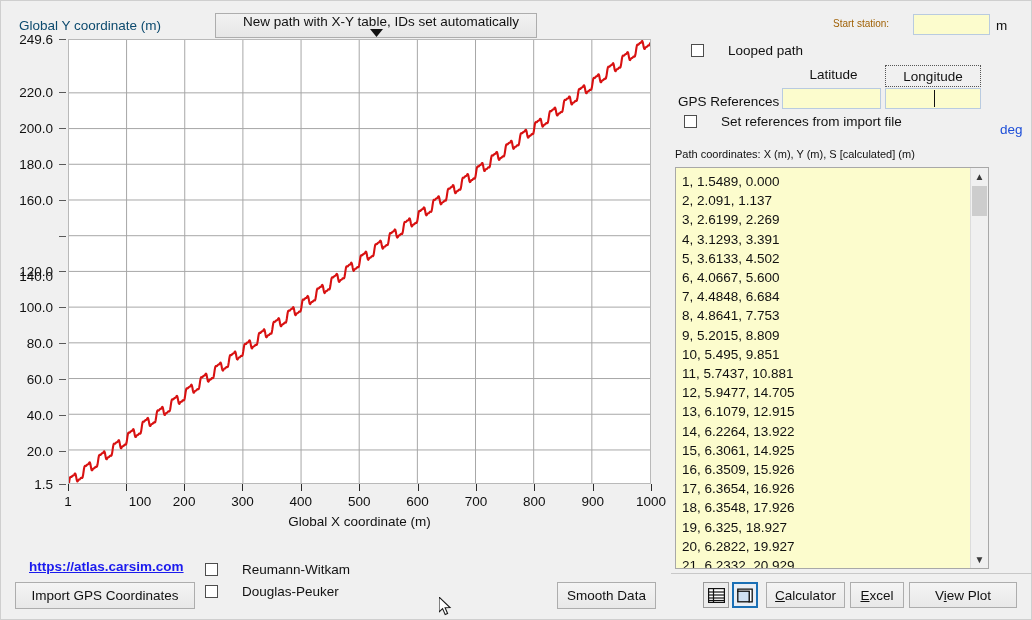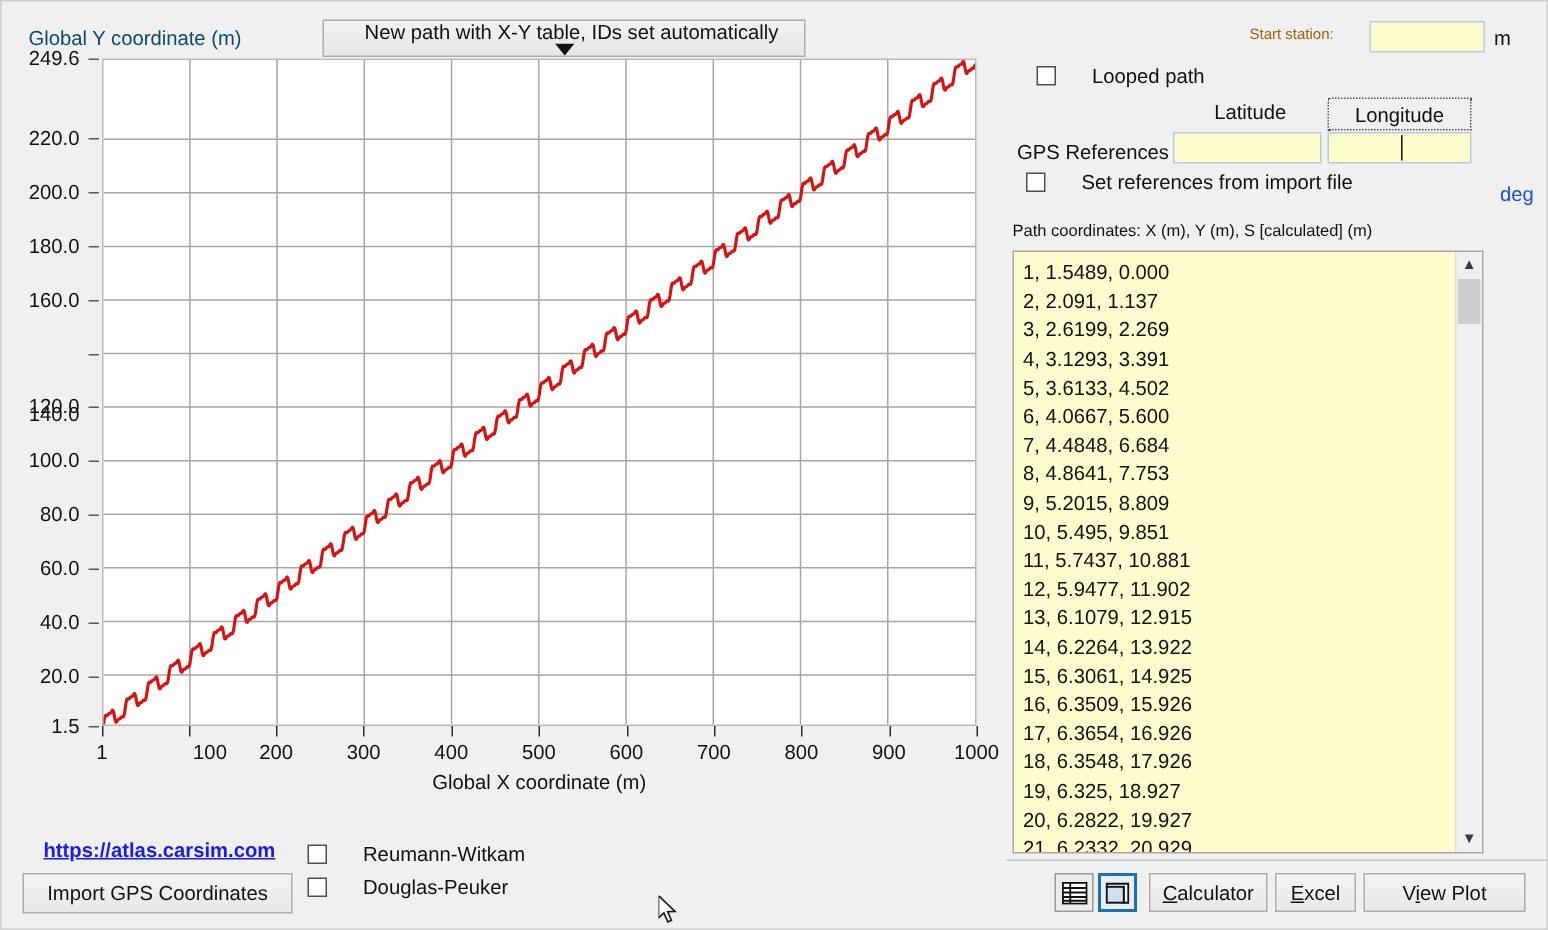--- a/index.html
+++ b/index.html
@@ -227,20 +227,21 @@
 
   <div class="cb-row cb-rw">
     <span class="cbox"></span>
     <span>Reumann-Witkam</span>
   </div>
   <div class="cb-row cb-dp">
     <span class="cbox"></span>
     <span>Douglas-Peuker</span>
   </div>
 
+  <div class="btn btn-smooth">Smooth Data</div>
 
   <div class="hrule"></div>
 
   <div class="iconbtn table">
     <svg width="17" height="15" viewBox="0 0 17 15">
       <rect x="0.5" y="0.5" width="16" height="14" fill="#fff" stroke="#111" stroke-width="1.4"></rect>
       <line x1="0.5" y1="4" x2="16.5" y2="4" stroke="#111" stroke-width="1.2"></line>
       <line x1="0.5" y1="7" x2="16.5" y2="7" stroke="#111" stroke-width="1.2"></line>
       <line x1="0.5" y1="10" x2="16.5" y2="10" stroke="#111" stroke-width="1.2"></line>
       <line x1="0.5" y1="12.5" x2="16.5" y2="12.5" stroke="#111" stroke-width="1.2"></line>
@@ -295,21 +296,21 @@
         <div class="list-row">2, 2.091, 1.137</div>
         <div class="list-row">3, 2.6199, 2.269</div>
         <div class="list-row">4, 3.1293, 3.391</div>
         <div class="list-row">5, 3.6133, 4.502</div>
         <div class="list-row">6, 4.0667, 5.600</div>
         <div class="list-row">7, 4.4848, 6.684</div>
         <div class="list-row">8, 4.8641, 7.753</div>
         <div class="list-row">9, 5.2015, 8.809</div>
         <div class="list-row">10, 5.495, 9.851</div>
         <div class="list-row">11, 5.7437, 10.881</div>
-        <div class="list-row">12, 5.9477, 11.902</div>
+        <div class="list-row">12, 5.9477, 14.705</div>
         <div class="list-row">13, 6.1079, 12.915</div>
         <div class="list-row">14, 6.2264, 13.922</div>
         <div class="list-row">15, 6.3061, 14.925</div>
         <div class="list-row">16, 6.3509, 15.926</div>
         <div class="list-row">17, 6.3654, 16.926</div>
         <div class="list-row">18, 6.3548, 17.926</div>
         <div class="list-row">19, 6.325, 18.927</div>
         <div class="list-row">20, 6.2822, 19.927</div>
         <div class="list-row">21, 6.2332, 20.929</div>
       </div>

